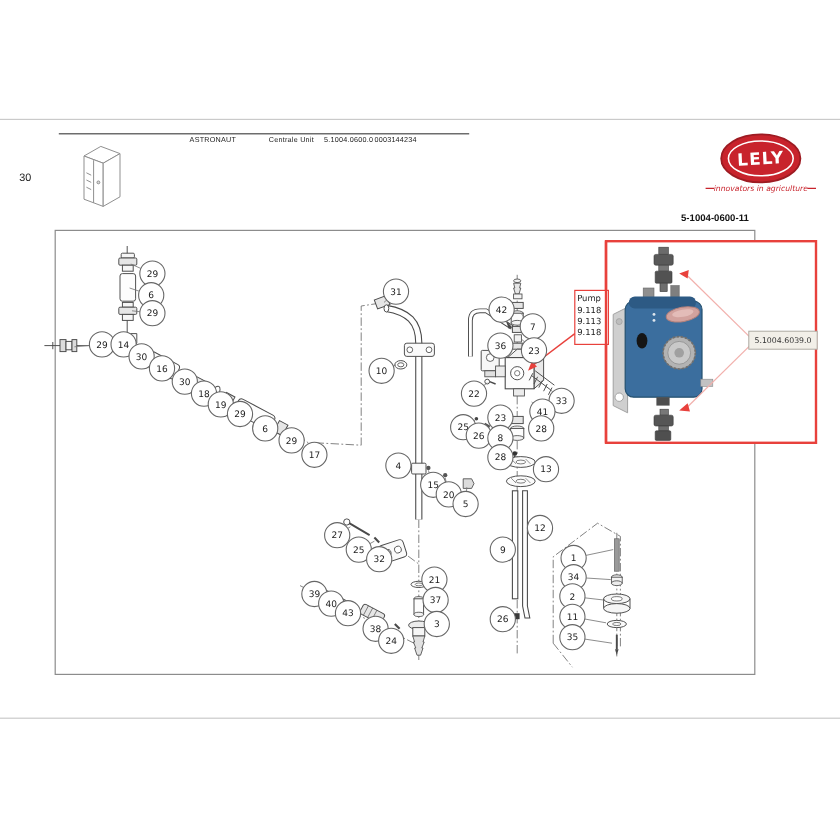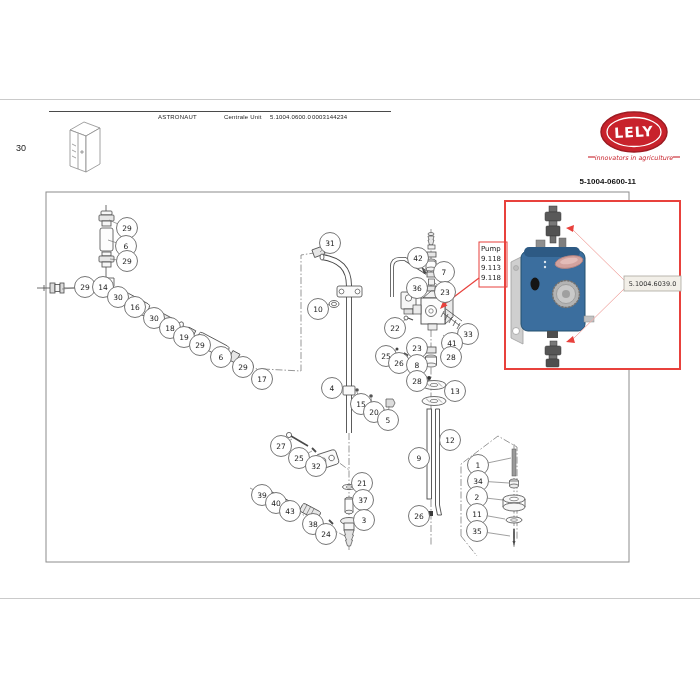--- a/index.html
+++ b/index.html
@@ -2,21 +2,21 @@
 <html><head>
 <meta charset="utf-8">
 <style>
   html,body{margin:0;padding:0;background:#fff;}
   .page{position:relative;width:700px;height:700px;background:#fff;overflow:hidden;
         font-family:"Liberation Sans","DejaVu Sans",sans-serif;color:#222;}
   .hline{position:absolute;height:1px;background:#cacaca;left:0;width:700px;}
   .header-rule{position:absolute;left:49px;top:111px;width:342px;height:1px;background:#4a4a4a;}
   .hdr{position:absolute;top:114px;font-size:6px;color:#222;white-space:nowrap;letter-spacing:.2px;}
   .page-num{position:absolute;left:16px;top:143px;font-size:9px;color:#222;}
-  .drawing-num{position:absolute;left:500px;top:177px;width:136px;text-align:right;
+  .drawing-num{position:absolute;left:488px;top:177px;width:136px;text-align:right;
                font-size:8px;font-weight:bold;color:#111;}
   svg{display:block;}
   svg text{font-family:"DejaVu Sans","Liberation Sans",sans-serif;}
   .abs{position:absolute;}
 </style>
 </head>
 <body>
 
 <div class="page">
 

